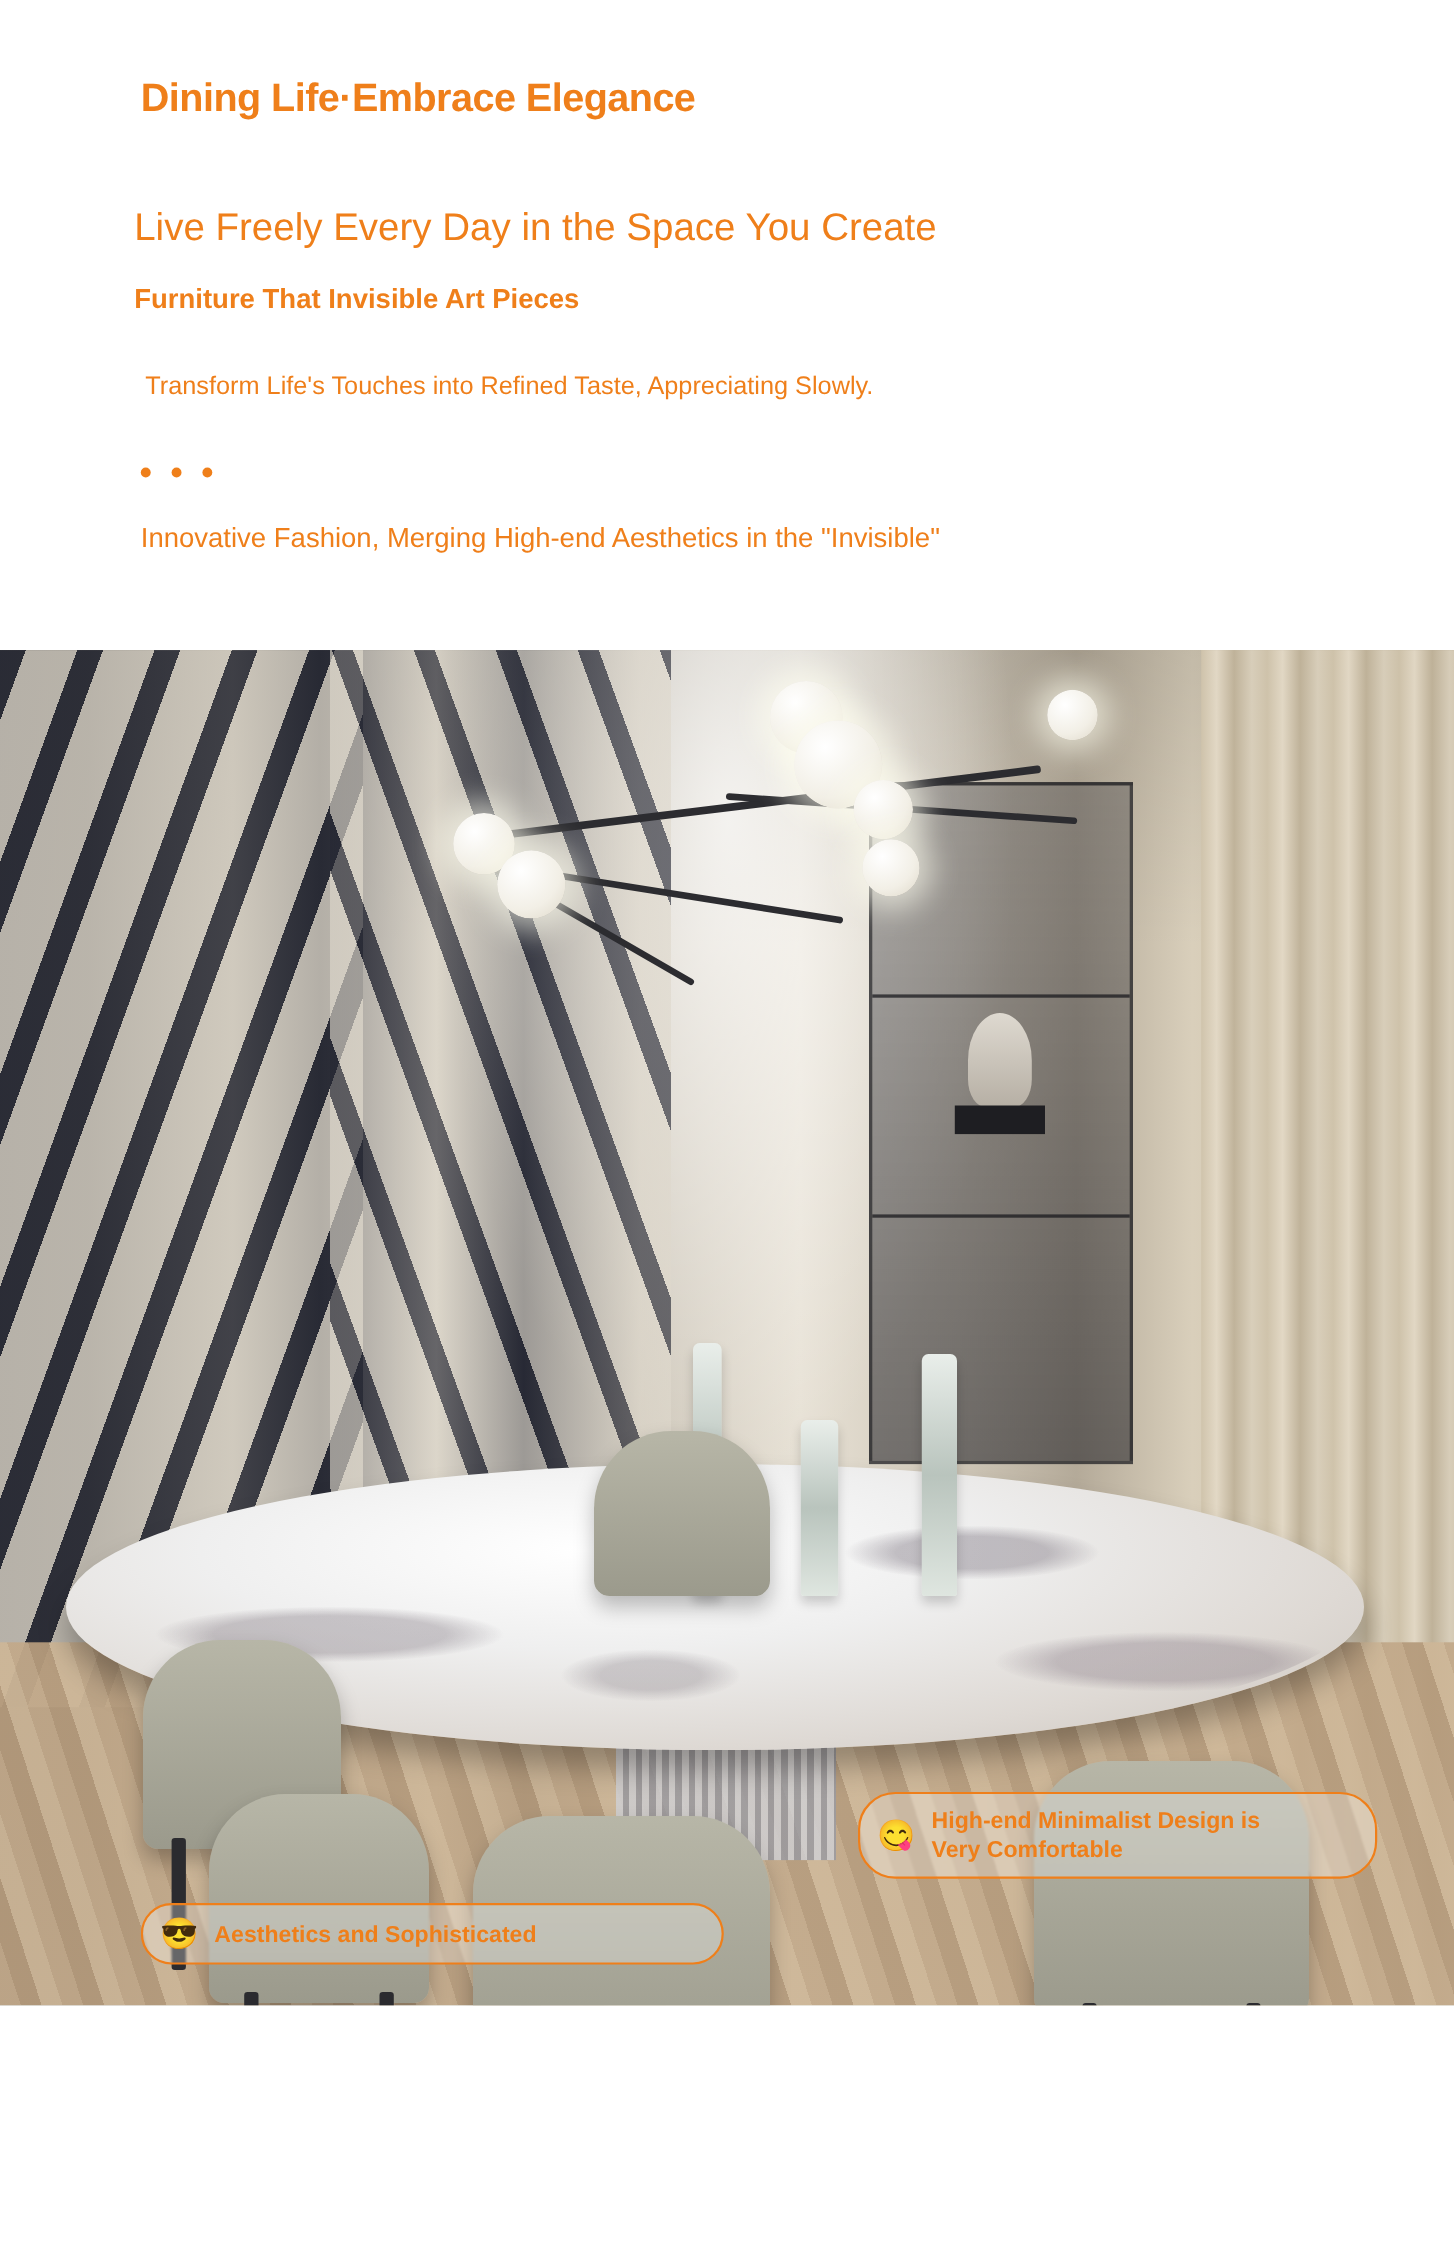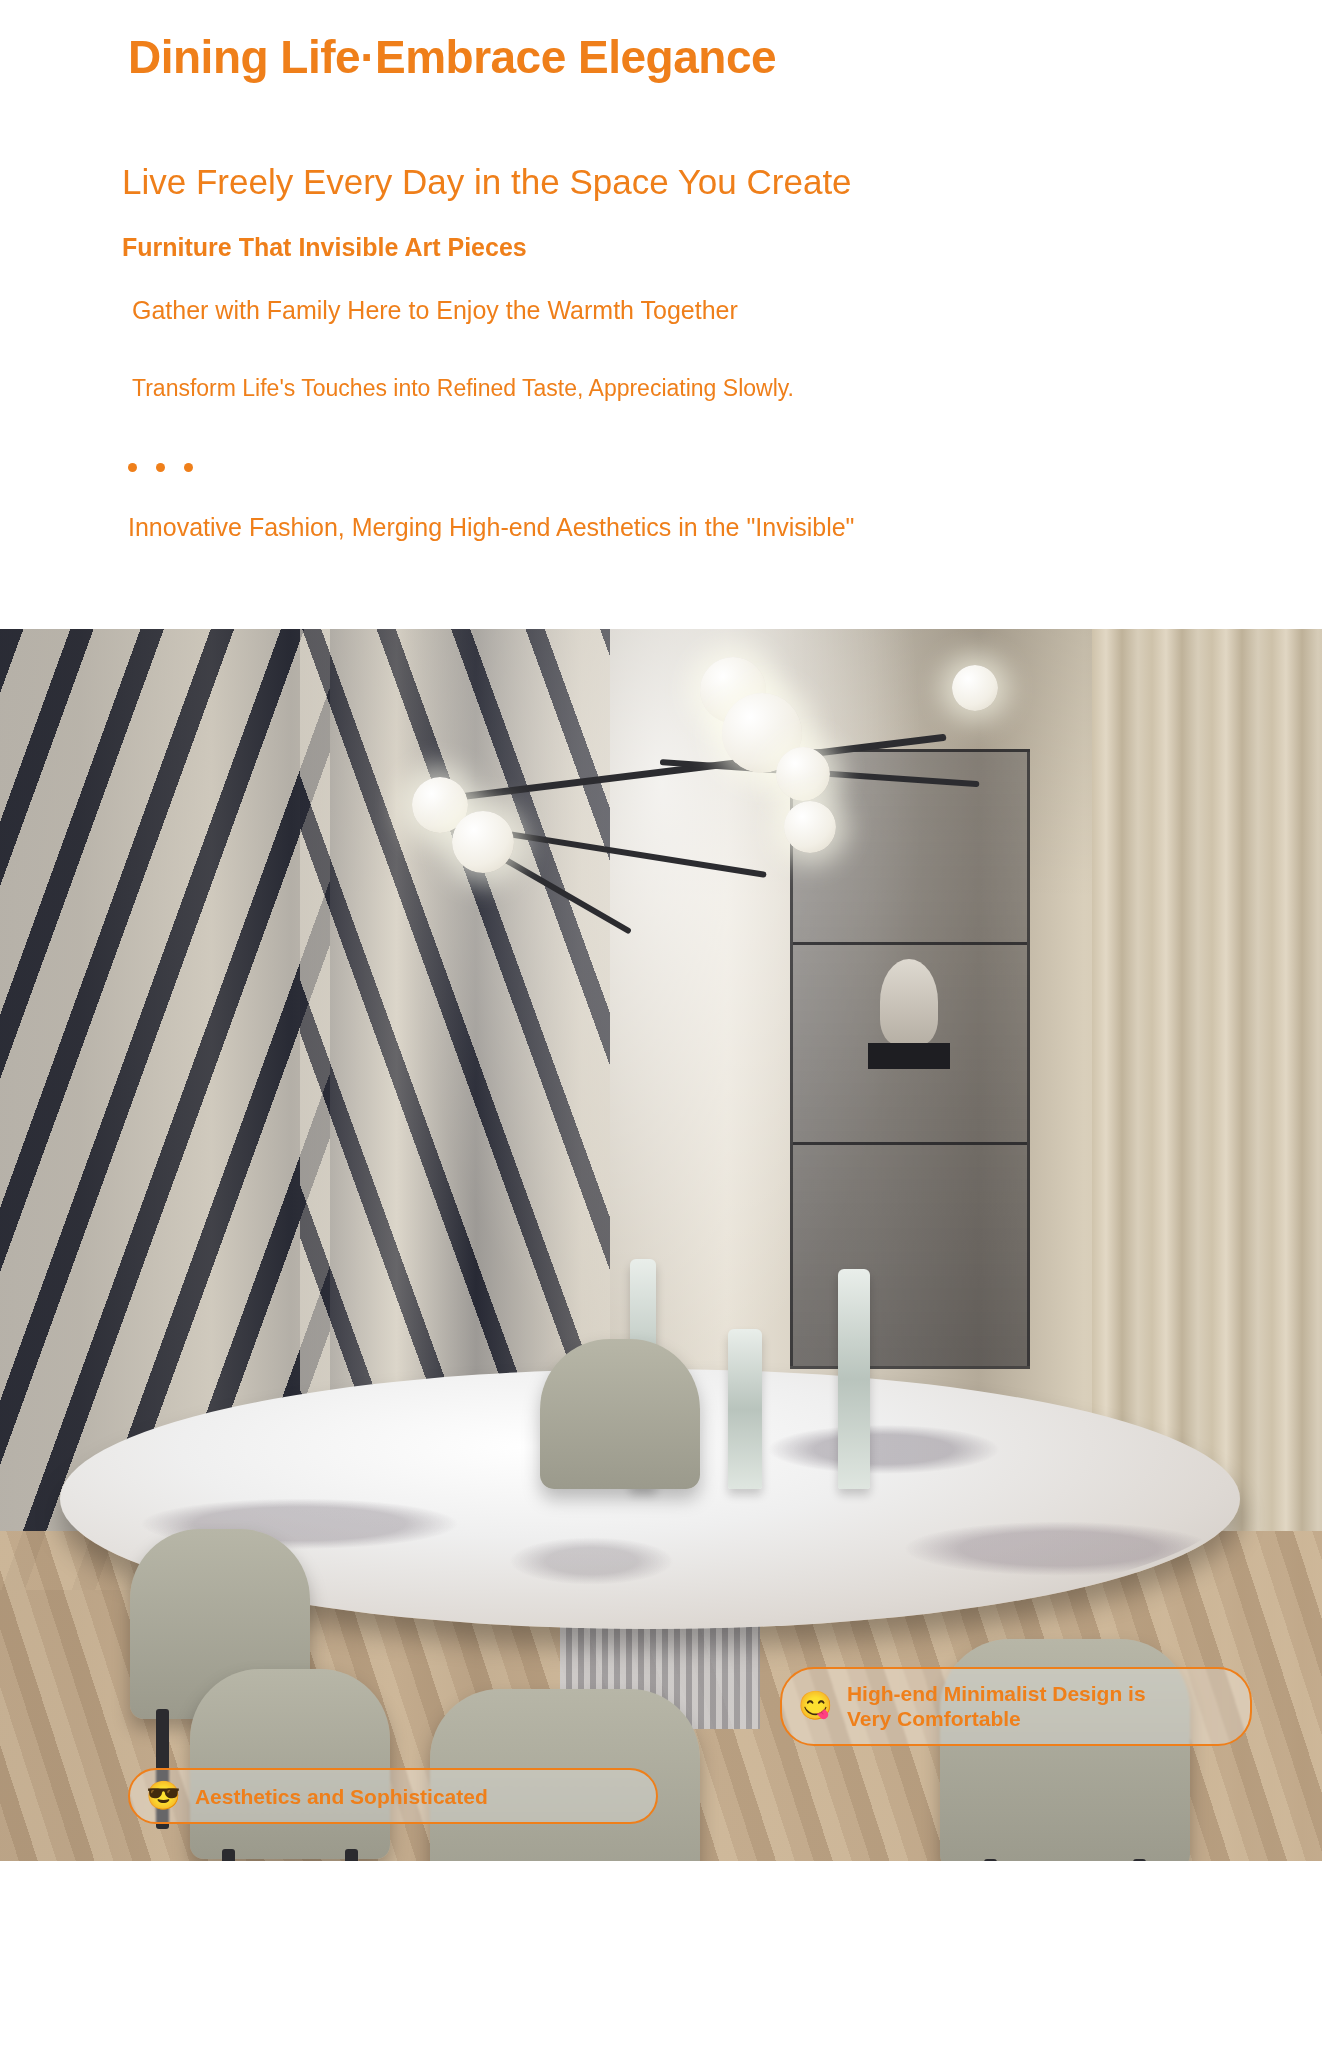--- a/index.html
+++ b/index.html
@@ -18,25 +18,25 @@
   }
 
   
   .text-block {
     padding: 0 0 0 0;
     position: relative;
   }
 
   .headline {
     color: #ef7f1a;
-    font-size: 46px;
+    font-size: 36px;
     font-weight: bold;
     letter-spacing: -0.5px;
     margin: 0;
-    padding: 31px 0 0 128px;
+    padding: 68px 0 0 128px;
     line-height: 1.15;
   }
 
   .line {
     color: #ef7f1a;
     font-weight: bold;
     line-height: 1.25;
   }
 
   .line-1 {
@@ -291,21 +291,20 @@
 </head>
 <body>
 
 <div class="page">
 
   <section class="text-block">
     <h1 class="headline">Dining Life·Embrace Elegance</h1>
 
     <div class="line line-1">Live Freely Every Day in the Space You Create</div>
     <div class="line line-2">Furniture That Invisible Art Pieces</div>
-    <div class="line line-3">Gather with Family Here to Enjoy the Warmth Together</div>
     <div class="line line-4">Transform Life's Touches into Refined Taste, Appreciating Slowly.</div>
 
     <div class="dots">
       <span class="dot"></span>
       <span class="dot"></span>
       <span class="dot"></span>
     </div>
 
     <div class="line line-5">Innovative Fashion, Merging High-end Aesthetics in the "Invisible"</div>
   </section>

